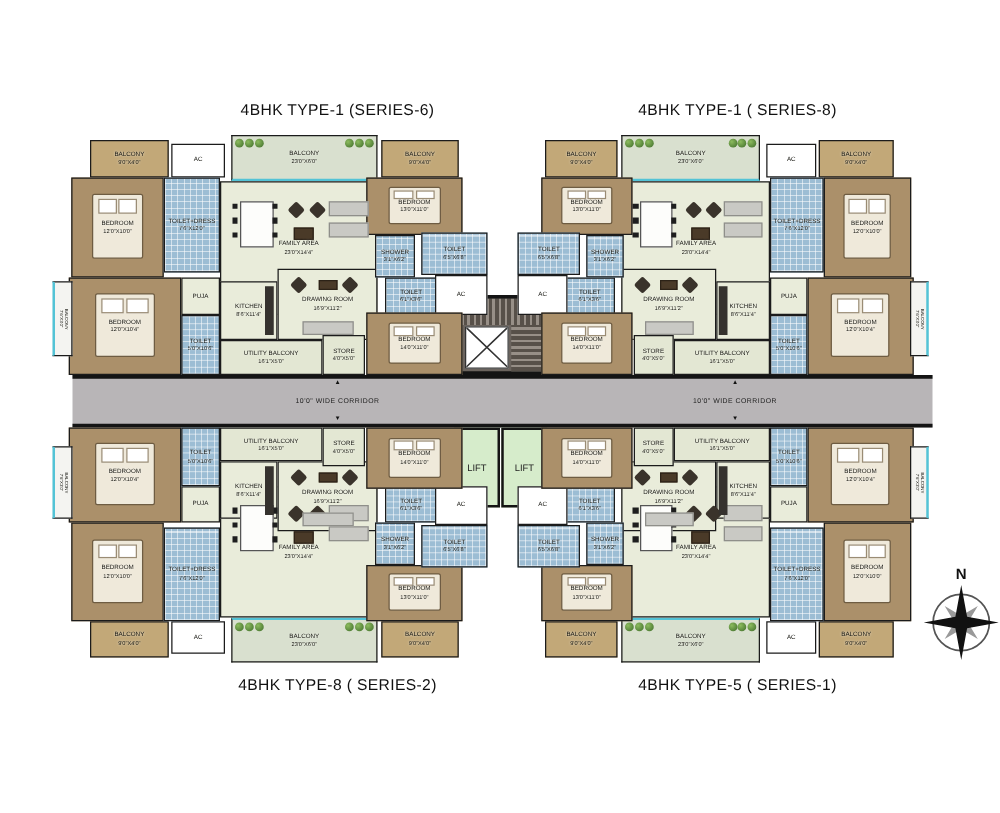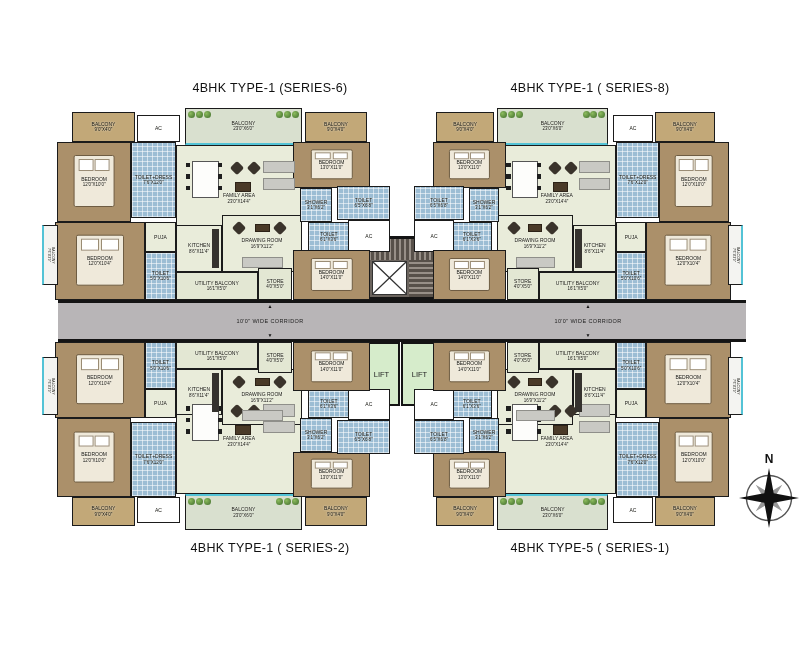--- a/index.html
+++ b/index.html
@@ -68,21 +68,21 @@
        display:flex;flex-direction:column;align-items:center;}
   .compass .north{font-size:12px;font-weight:bold;color:#111;margin-bottom:2px;}
 </style>
 </head>
 <body>
 
 <div id="plan">
 
   <div class="title" style="left:100px;top:81px;">4BHK TYPE-1 (SERIES-6)</div>
   <div class="title" style="left:420px;top:81px;">4BHK TYPE-1 ( SERIES-8)</div>
-  <div class="title" style="left:100px;top:541px;">4BHK TYPE-1 ( SERIES-2)</div>
+  <div class="title" style="left:100px;top:541px;">4BHK TYPE-8 ( SERIES-2)</div>
   <div class="title" style="left:420px;top:541px;">4BHK TYPE-5 ( SERIES-1)</div>
 
   <div class="corridor">
     <div class="corr-group" style="left:167px;">
       <span class="arr">▲</span>
       <span class="corr-text">10'0" WIDE CORRIDOR</span>
       <span class="arr">▼</span>
     </div>
     <div class="corr-group" style="left:485px;">
       <span class="arr">▲</span>

